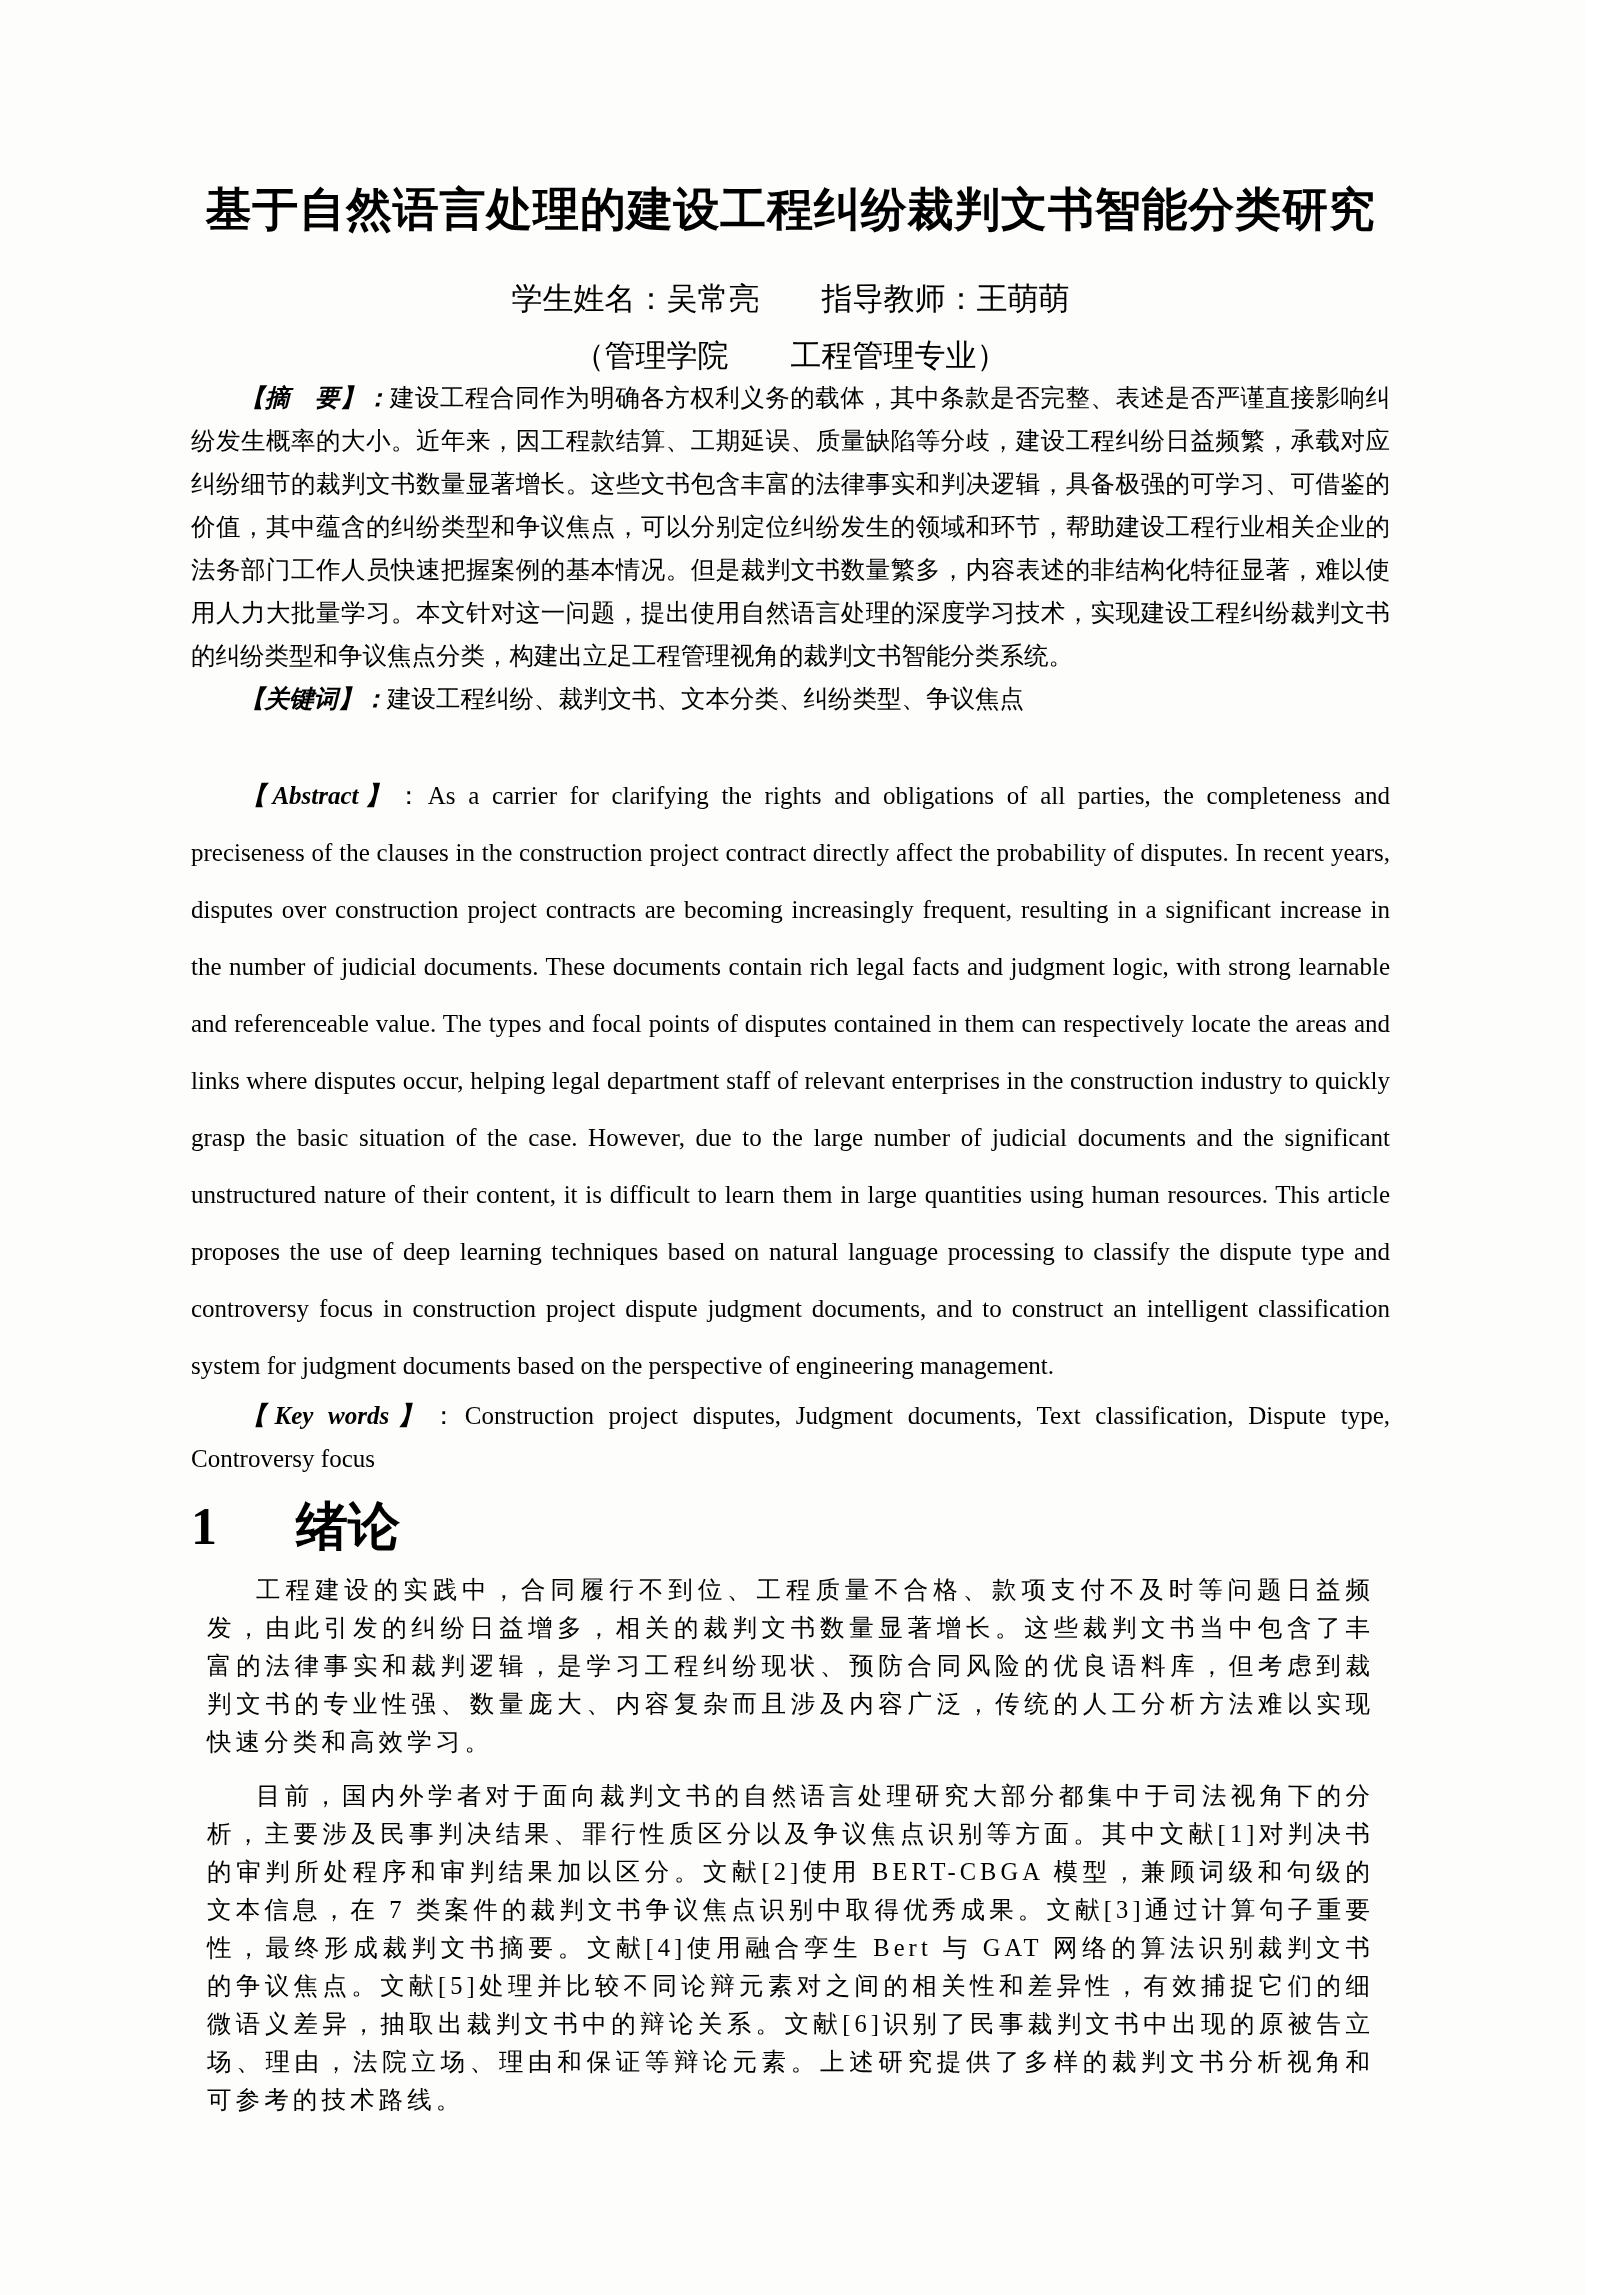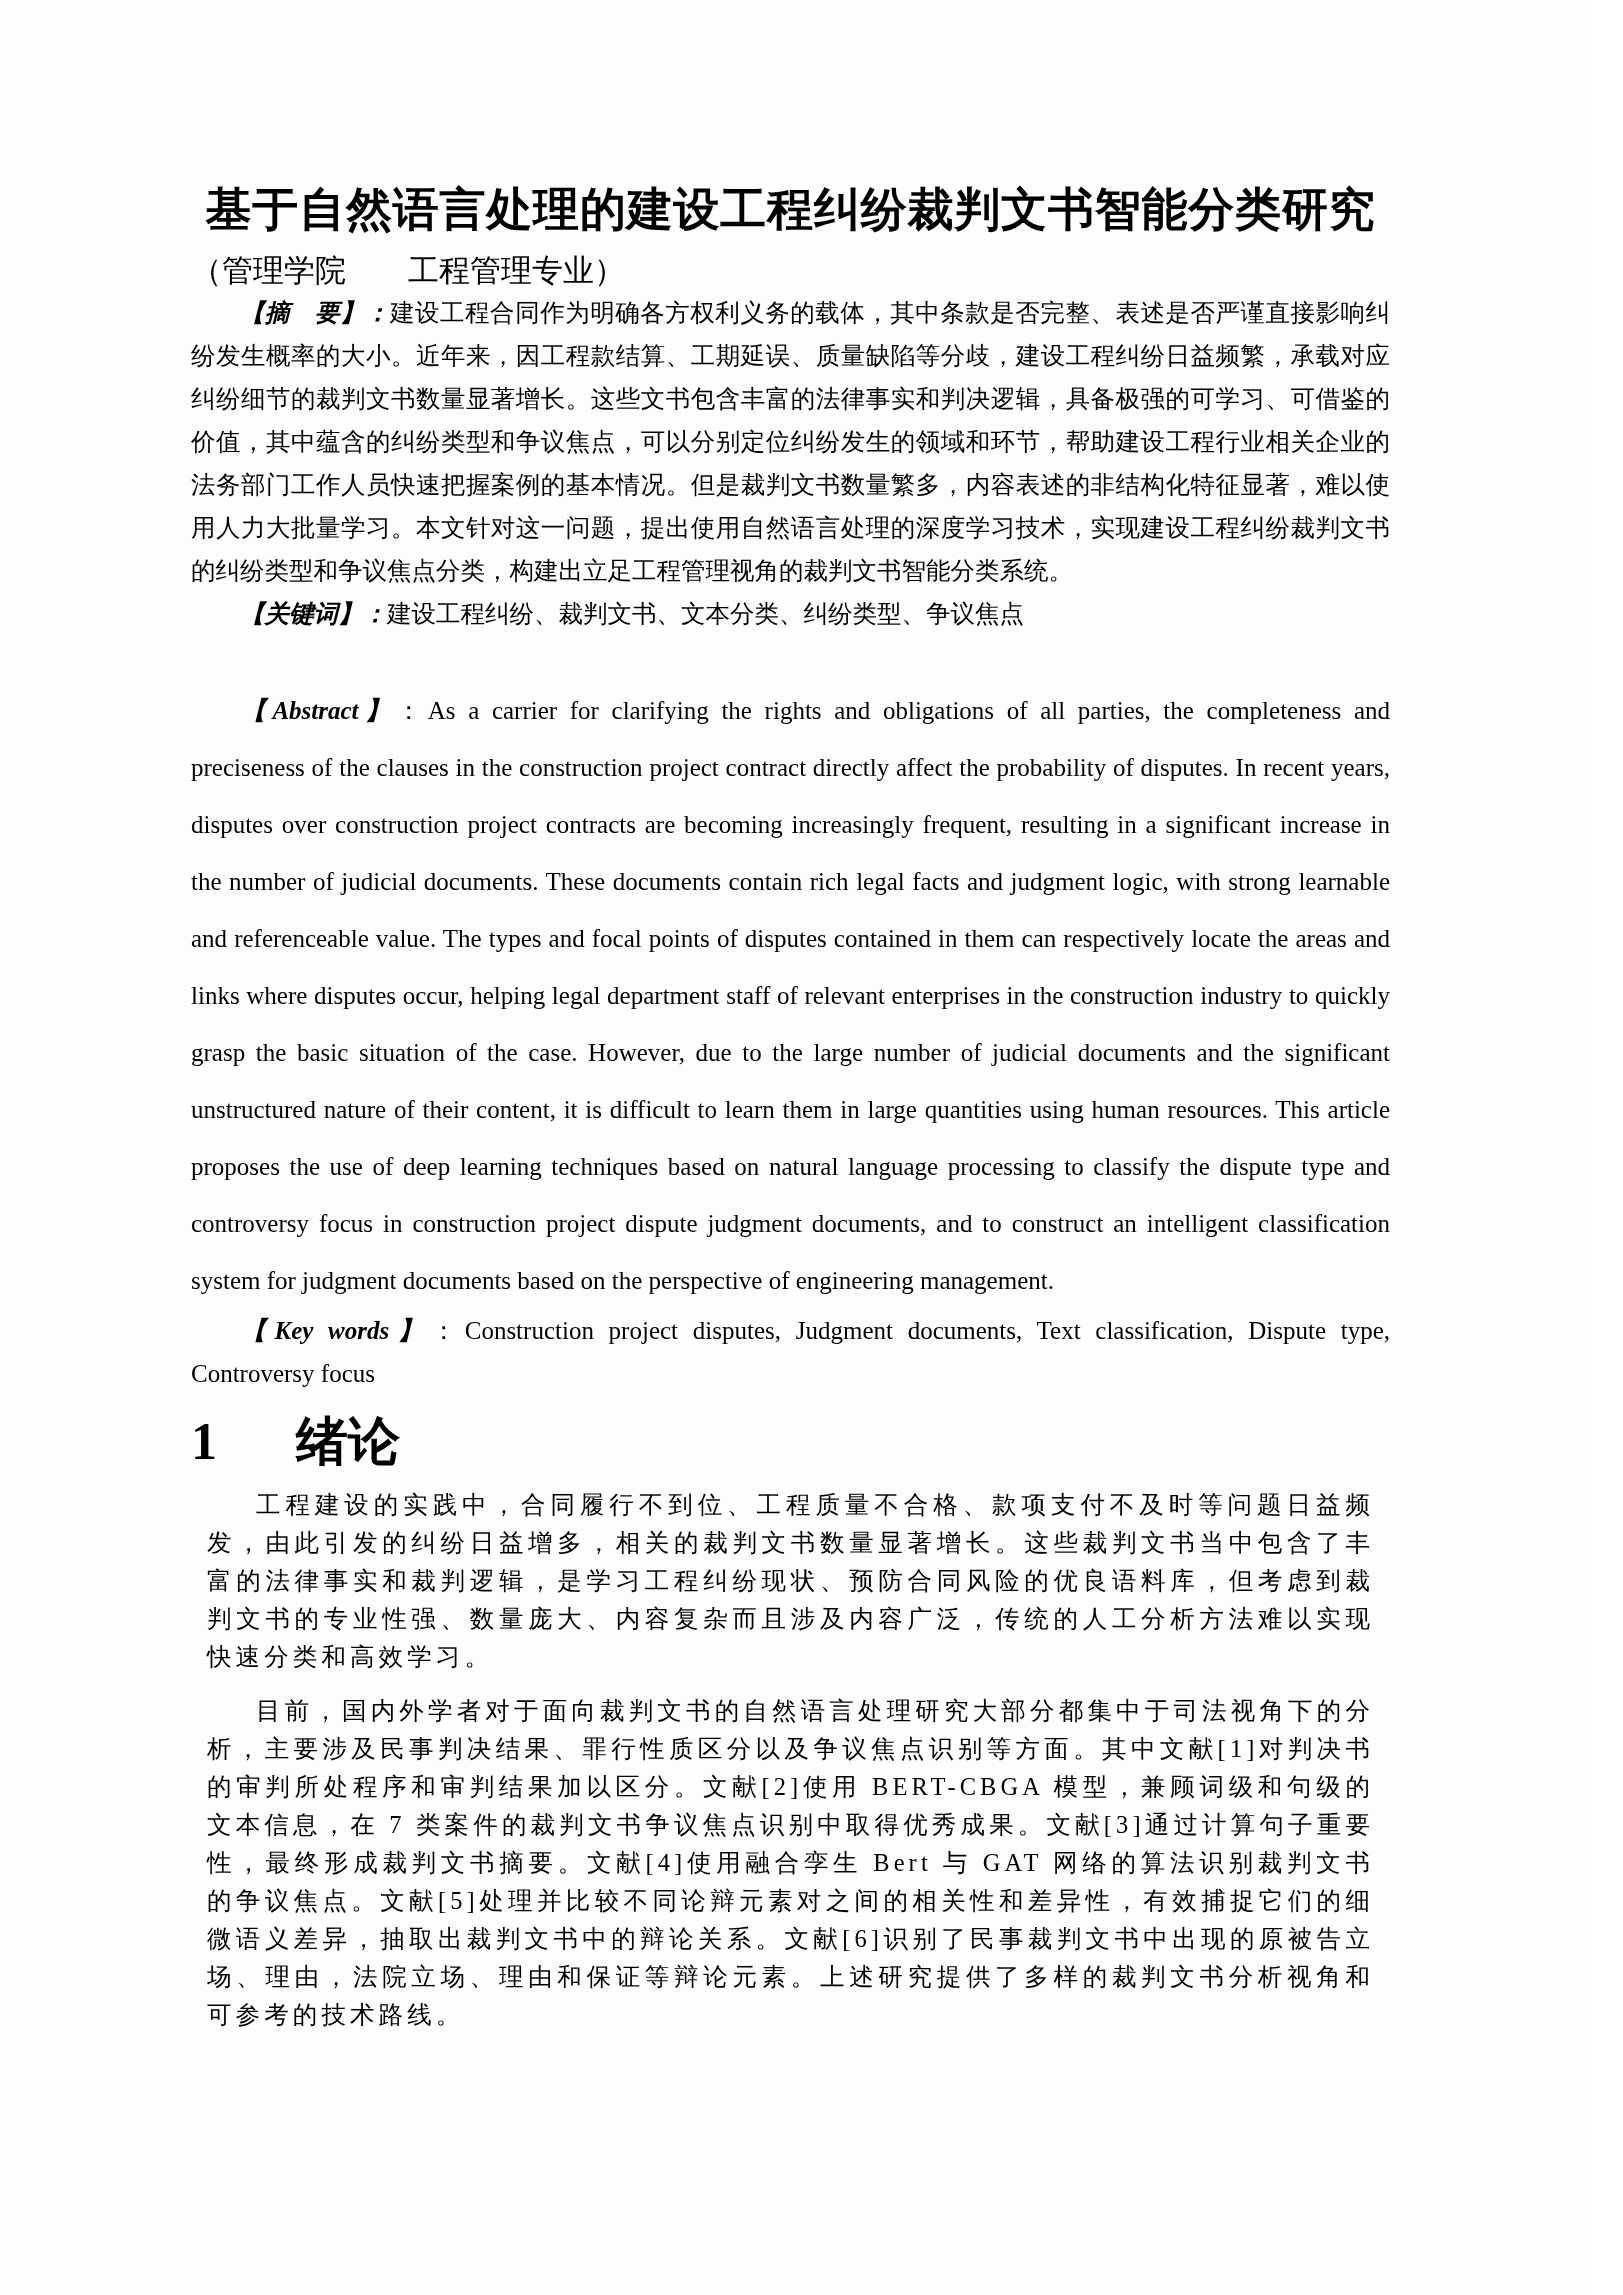--- a/index.html
+++ b/index.html
@@ -30,20 +30,21 @@
     margin: 44px 0 0 0;
     font-size: 31px;
     line-height: 41px;
     text-align: center;
     white-space: nowrap;
   }
   .affiliation-line {
     margin: 16.4px 0 0 0;
     font-size: 31px;
     line-height: 41px;
+    text-align: center;
     white-space: nowrap;
   }
   .zh-abstract {
     margin: 0;
     font-size: 24.5px;
     line-height: 43px;
     text-align: justify;
     text-indent: 2em;
   }
   .zh-keywords {
@@ -86,20 +87,21 @@
   }
   .intro-para.first { margin-top: 18px; }
 </style>
 </head>
 <body>
 
 <div class="page">
 
   <h1 class="doc-title">基于自然语言处理的建设工程纠纷裁判文书智能分类研究</h1>
 
+  <p class="author-line">学生姓名：吴常亮　　指导教师：王萌萌</p>
 
   <p class="affiliation-line">（管理学院　　工程管理专业）</p>
 
   <p class="zh-abstract"><span class="bold-label">【摘　要】：</span><span>建设工程合同作为明确各方权利义务的载体，其中条款是否完整、表述是否严谨直接影响纠纷发生概率的大小。近年来，因工程款结算、工期延误、质量缺陷等分歧，建设工程纠纷日益频繁，承载对应纠纷细节的裁判文书数量显著增长。这些文书包含丰富的法律事实和判决逻辑，具备极强的可学习、可借鉴的价值，其中蕴含的纠纷类型和争议焦点，可以分别定位纠纷发生的领域和环节，帮助建设工程行业相关企业的法务部门工作人员快速把握案例的基本情况。但是裁判文书数量繁多，内容表述的非结构化特征显著，难以使用人力大批量学习。本文针对这一问题，提出使用自然语言处理的深度学习技术，实现建设工程纠纷裁判文书的纠纷类型和争议焦点分类，构建出立足工程管理视角的裁判文书智能分类系统。</span></p>
 
   <p class="zh-keywords"><span class="bold-label">【关键词】：</span><span>建设工程纠纷、裁判文书、文本分类、纠纷类型、争议焦点</span></p>
 
   <p class="en-abstract"><span class="bold-label">【Abstract】</span><span>：</span><span>As a carrier for clarifying the rights and obligations of all parties, the completeness and preciseness of the clauses in the construction project contract directly affect the probability of disputes. In recent years, disputes over construction project contracts are becoming increasingly frequent, resulting in a significant increase in the number of judicial documents. These documents contain rich legal facts and judgment logic, with strong learnable and referenceable value. The types and focal points of disputes contained in them can respectively locate the areas and links where disputes occur, helping legal department staff of relevant enterprises in the construction industry to quickly grasp the basic situation of the case. However, due to the large number of judicial documents and the significant unstructured nature of their content, it is difficult to learn them in large quantities using human resources. This article proposes the use of deep learning techniques based on natural language processing to classify the dispute type and controversy focus in construction project dispute judgment documents, and to construct an intelligent classification system for judgment documents based on the perspective of engineering management.</span></p>
 
   <p class="en-keywords"><span class="bold-label">【Key words】</span><span>：</span><span>Construction project disputes, Judgment documents, Text classification, Dispute type, Controversy focus</span></p>

